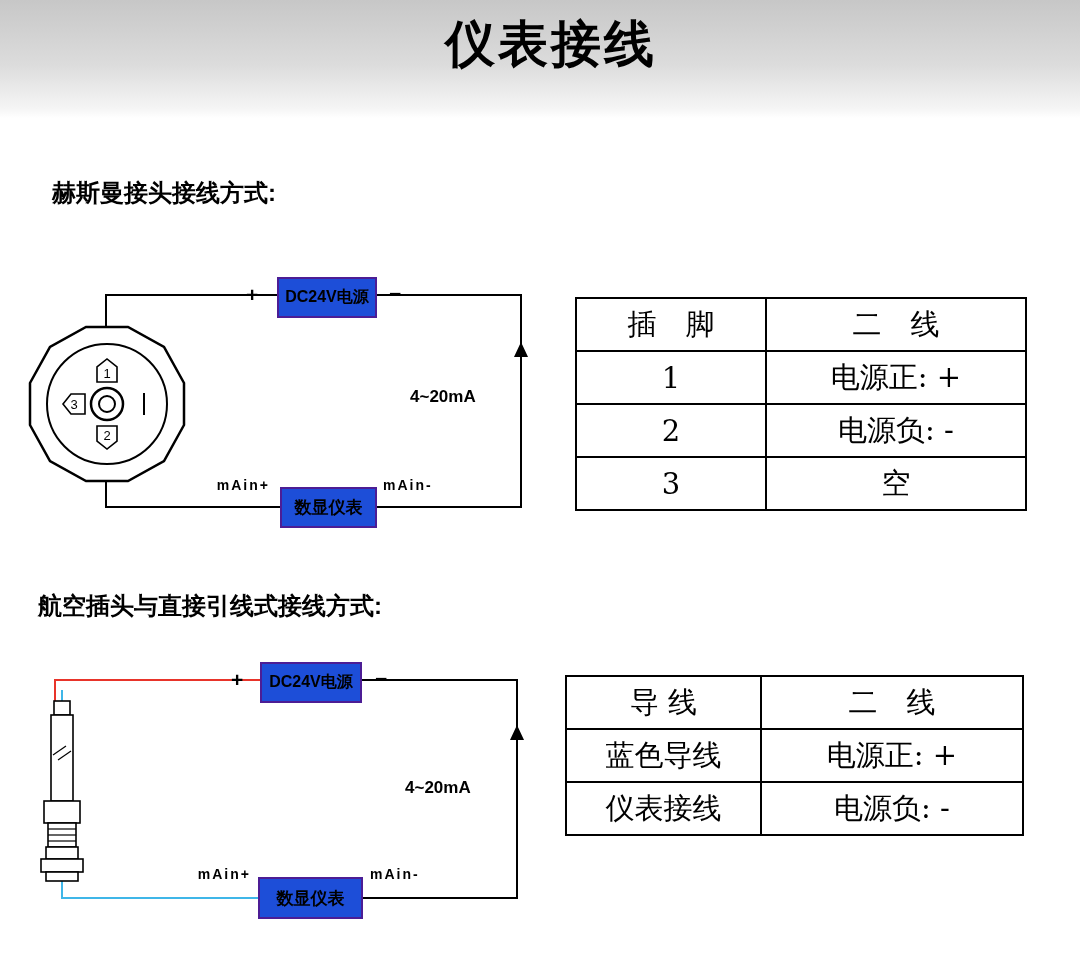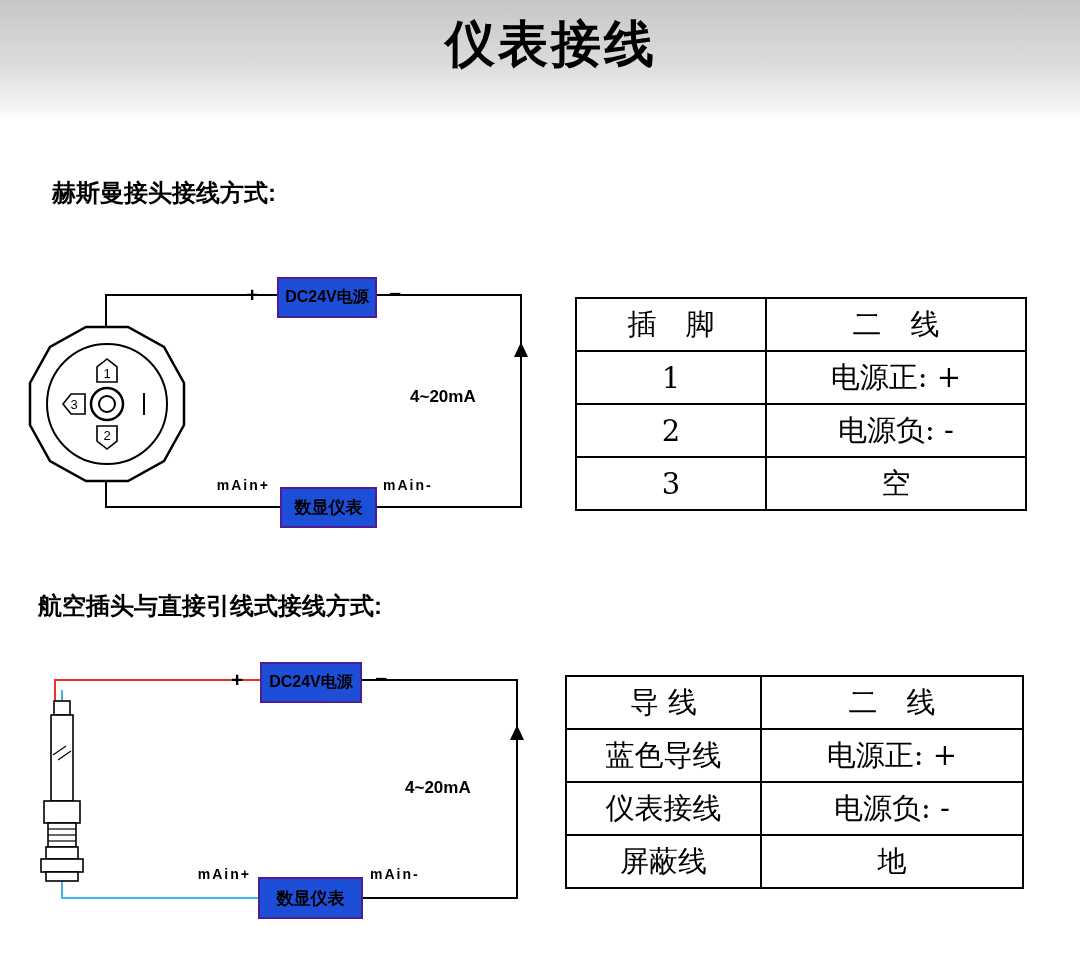--- a/index.html
+++ b/index.html
@@ -148,20 +148,16 @@
     </thead>
     <tbody>
         <tr>
           <td>蓝色导线</td>
           <td>电源正: +</td>
         </tr>
         <tr>
           <td>仪表接线</td>
           <td>电源负: -</td>
         </tr>
-        <tr>
-          <td>屏蔽线</td>
-          <td>地</td>
-        </tr>
       </tbody>
   </table>
 
 </div>
 
 </body></html>

